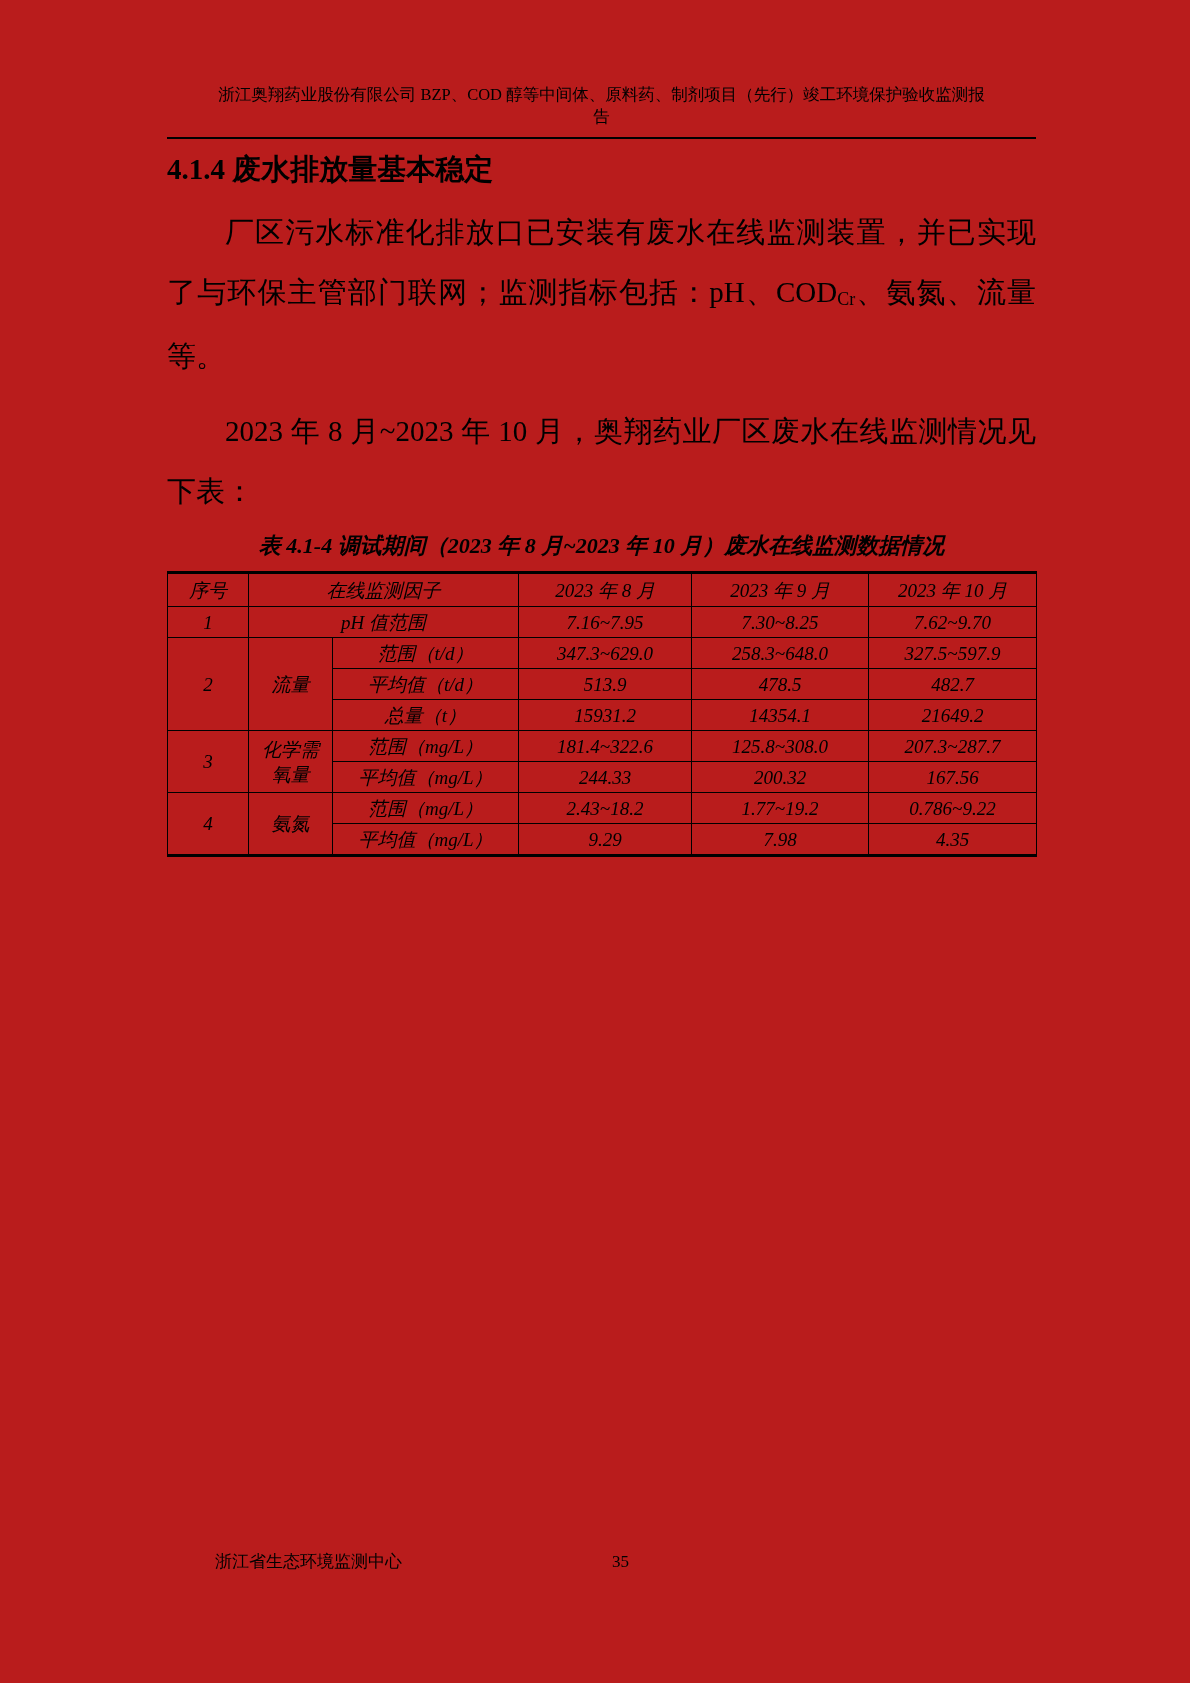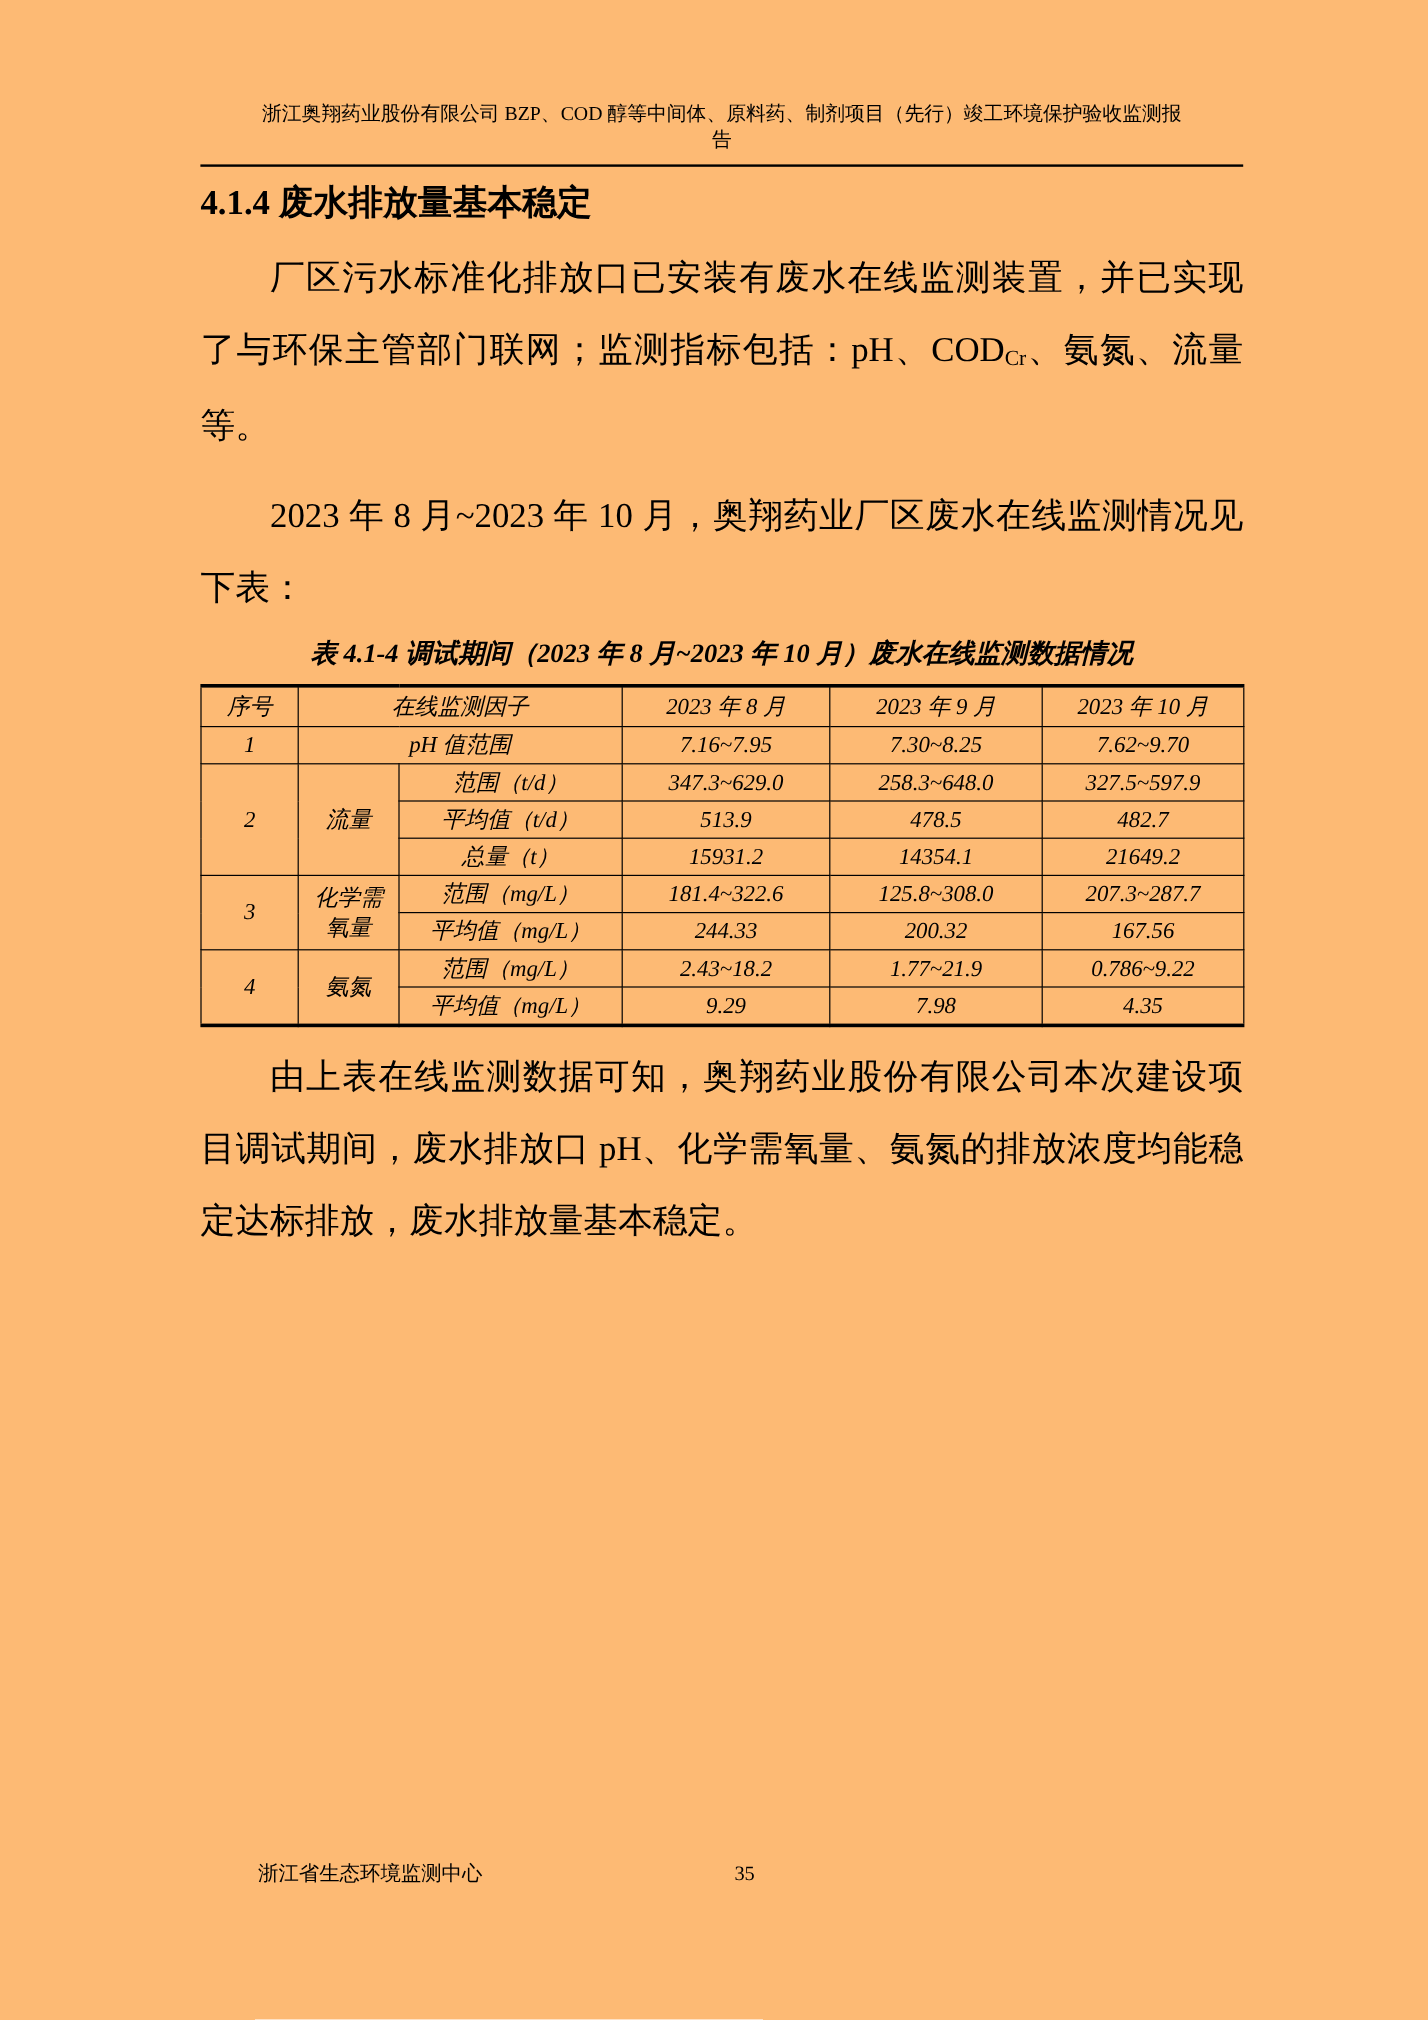--- a/index.html
+++ b/index.html
@@ -1,20 +1,20 @@
 <!DOCTYPE html>
 <html><head>
 <meta charset="utf-8">
 <style>
   html, body { margin: 0; padding: 0; background: #ffffff; }
   .page {
     position: relative;
     width: 1190px;
     height: 1683px;
-    background: #fdba74;
+    background: #b91c1c;
     color: #000000;
     font-family: "Liberation Serif", "DejaVu Serif", serif;
     overflow: hidden;
   }
   .content {
     position: absolute;
     left: 167px;
     top: 84px;
     width: 869px;
   }
@@ -167,31 +167,30 @@
           <td>平均值（mg/L）</td>
           <td>244.33</td>
           <td>200.32</td>
           <td>167.56</td>
         </tr>
         <tr>
           <td rowspan="2">4</td>
           <td rowspan="2" class="group-cell">氨氮</td>
           <td>范围（mg/L）</td>
           <td>2.43~18.2</td>
-          <td>1.77~21.9</td>
+          <td>1.77~19.2</td>
           <td>0.786~9.22</td>
         </tr>
         <tr>
           <td>平均值（mg/L）</td>
           <td>9.29</td>
           <td>7.98</td>
           <td>4.35</td>
         </tr>
       </tbody>
     </table>
 
-    <p class="para p3">由上表在线监测数据可知，奥翔药业股份有限公司本次建设项目调试期间，废水排放口 pH、化学需氧量、氨氮的排放浓度均能稳定达标排放，废水排放量基本稳定。</p>
 
   </div>
 
   <div class="footer-org">浙江省生态环境监测中心</div>
   <div class="footer-page">35</div>
 </div>
 
 </body></html>

